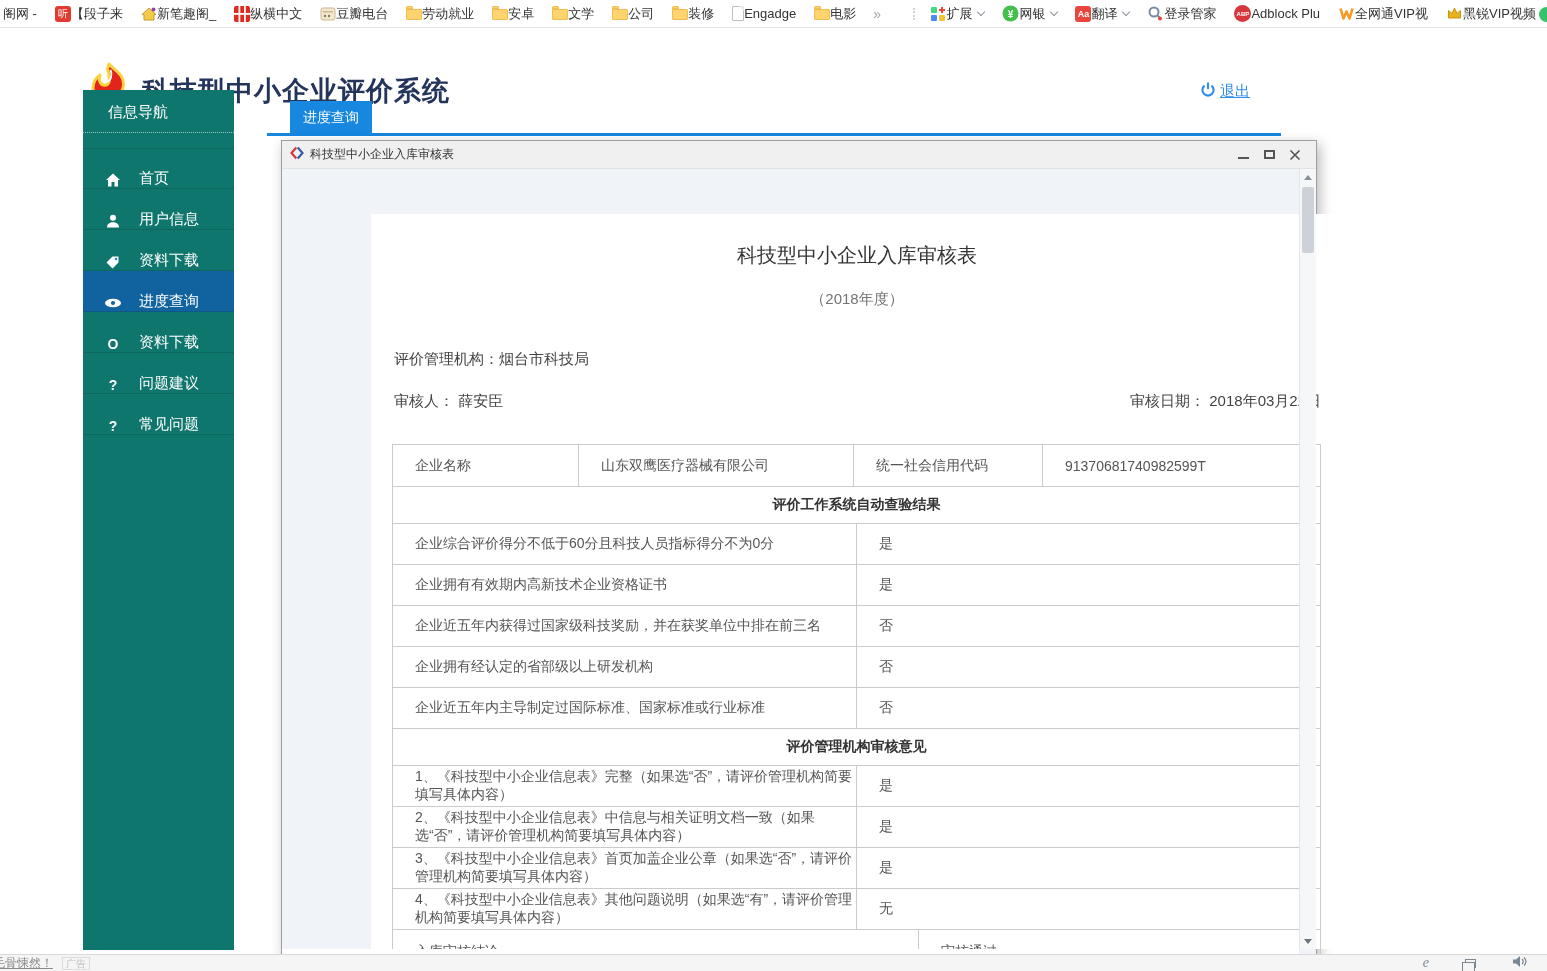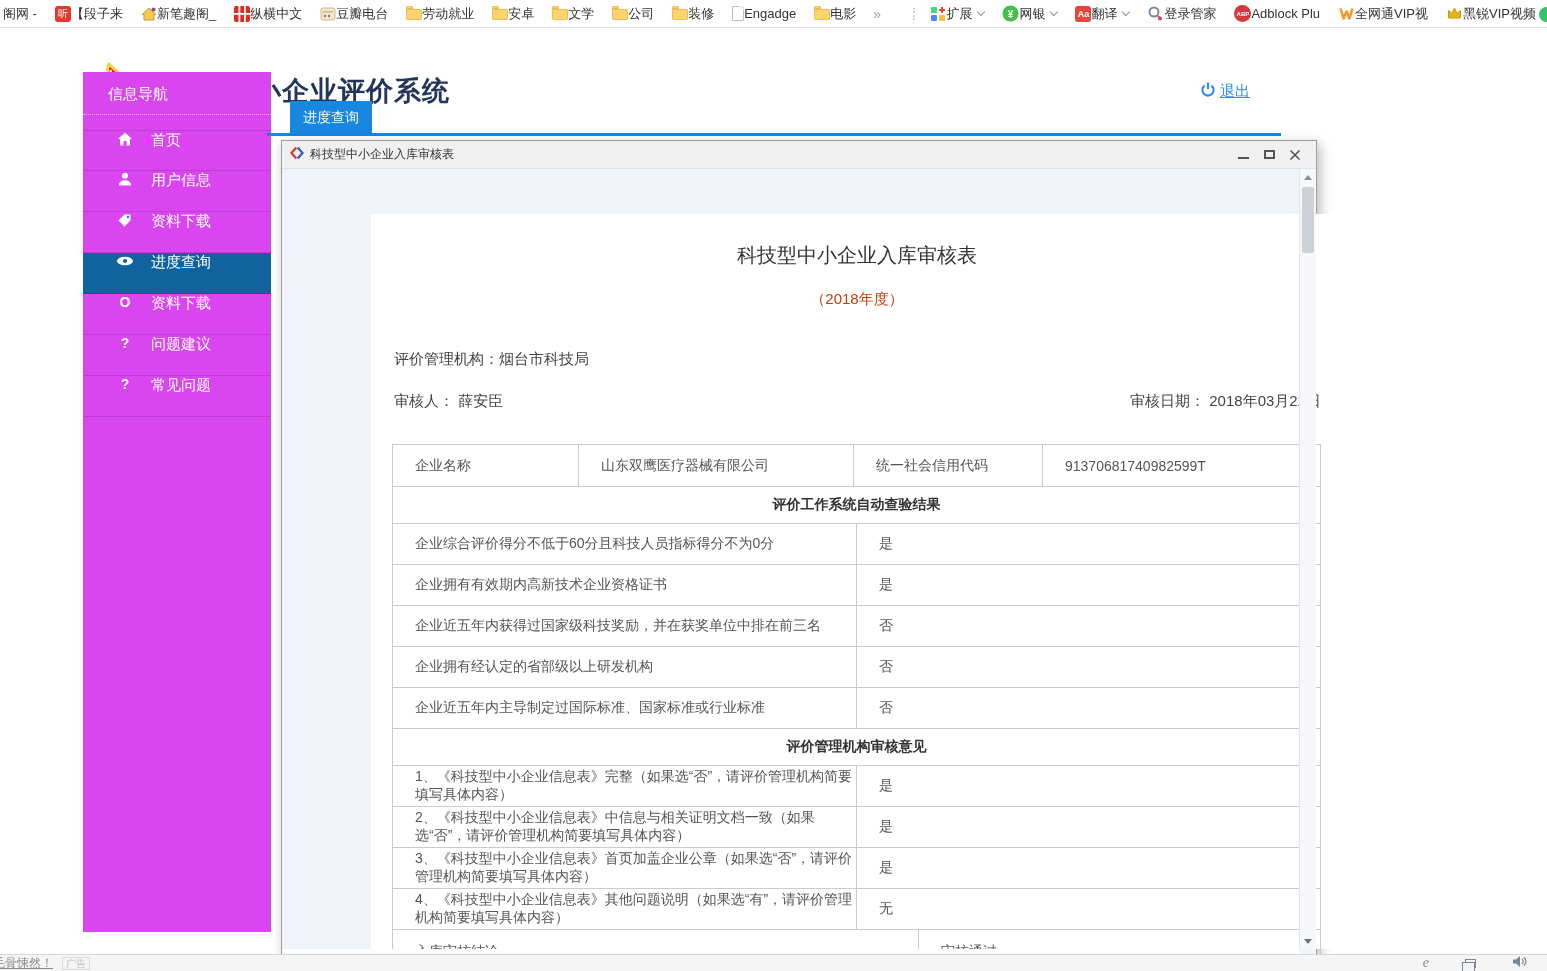--- a/index.html
+++ b/index.html
@@ -39,26 +39,26 @@
   .app-header { position:absolute; top:28px; left:0; width:100%; height:62px; background:#fff; }
   .logo { position:absolute; left:85px; top:33px; }
   .app-title { position:absolute; left:142px; top:45px; font-size:27px; font-weight:bold;
     color:#24355b; letter-spacing:1px; }
   .header-right { position:absolute; right:297px; top:53px; display:flex; align-items:center;
     font-size:15px; color:#97a3b1; }
   .logout { display:inline-flex; align-items:center; margin-left:26px; color:#2e8ded; cursor:pointer; }
   .logout-label { text-decoration:underline; margin-left:4px; }
 
   
-  .sidebar { position:absolute; left:83px; top:72px; width:188px; height:860px; background:#d946ef; }
+  .sidebar { position:absolute; left:83px; top:90px; width:151px; height:860px; background:#0f766e; }
   .side-head { height:43px; line-height:43px; padding-left:25px; color:#fff; font-size:15px;
     border-bottom:1px dotted rgba(255,255,255,.55); }
   .menu { list-style:none; padding-top:15px; }
-  .menu li { height:41px; display:flex; align-items:flex-start; color:#fff; font-size:15px; cursor:pointer;
-    border-bottom:1px solid rgba(0,0,0,.12);padding-left:12px; }
+  .menu li { height:41px; display:flex; align-items:flex-end; color:#fff; font-size:15px; cursor:pointer;
+    border-bottom:1px solid rgba(0,0,0,.12); }
   .menu li:first-child { border-top:1px solid rgba(0,0,0,.12); }
   .menu li.active { background:#10639f; }
   .mi-icon { width:18px; margin-left:21px; display:flex; justify-content:center; font-weight:bold;
     color:#fff; font-size:14px; }
   .mi-label { margin-left:17px; }
 
   
   .tab-row { position:absolute; left:267px; top:90px; width:1014px; height:46px;
     border-bottom:3px solid #1787e0; display:flex; align-items:flex-end; }
   .tab { margin-left:23px; height:32px; line-height:32px; padding:0 13px; background:#1787e0;
@@ -84,21 +84,21 @@
   .tri-up { width:0; height:0; border-left:4px solid transparent; border-right:4px solid transparent;
     border-bottom:5px solid #8a9099; }
   .tri-down { width:0; height:0; border-left:4px solid transparent; border-right:4px solid transparent;
     border-top:5px solid #6d737b; }
   .vs-thumb { position:absolute; top:18px; left:2px; width:12px; height:66px; background:#cdd2d8;
     border-radius:2px; cursor:grab; }
   .hstrip { position:absolute; left:0; right:17px; bottom:0; height:8px; background:#fff; }
 
   .form-panel { position:absolute; left:89px; top:45px; width:972px; bottom:8px; background:#fff; }
   .form-title { text-align:center; margin-top:28px; font-size:20px; color:#333; }
-  .form-year { text-align:center; margin-top:21px; font-size:15px; color:#c2410c; }
+  .form-year { text-align:center; margin-top:21px; font-size:15px; color:#737373; }
   .form-agency { margin:41px 22px 0 23px; font-size:15px; color:#444; }
   .form-auditor-row { margin:23px 22px 0 23px; display:flex; justify-content:space-between;
     font-size:15px; color:#444; }
 
   .t { border-collapse:collapse; table-layout:fixed; margin-left:21px; width:929px; font-size:14px; color:#555; }
   .t td { border:1px solid #cbcbcb; padding-left:22px; }
   .t1 { margin-top:33px; }
   .t2, .t3 { margin-top:-1px; }
   .t1 td { height:42px; }
   .t2 td.sec { height:37px; text-align:center; font-weight:bold; color:#333; padding-left:0; }

